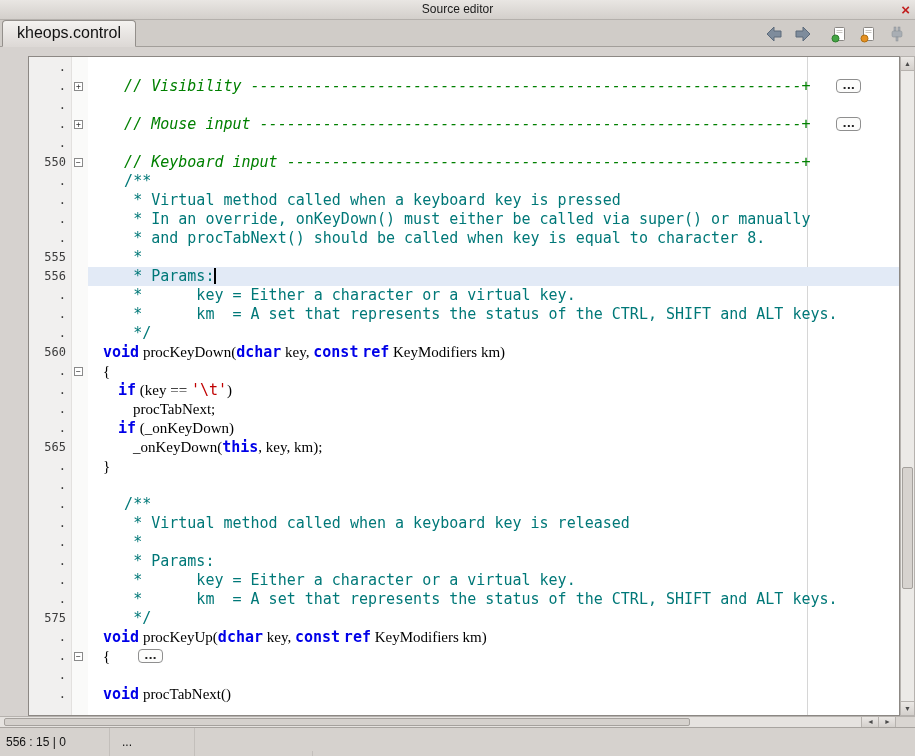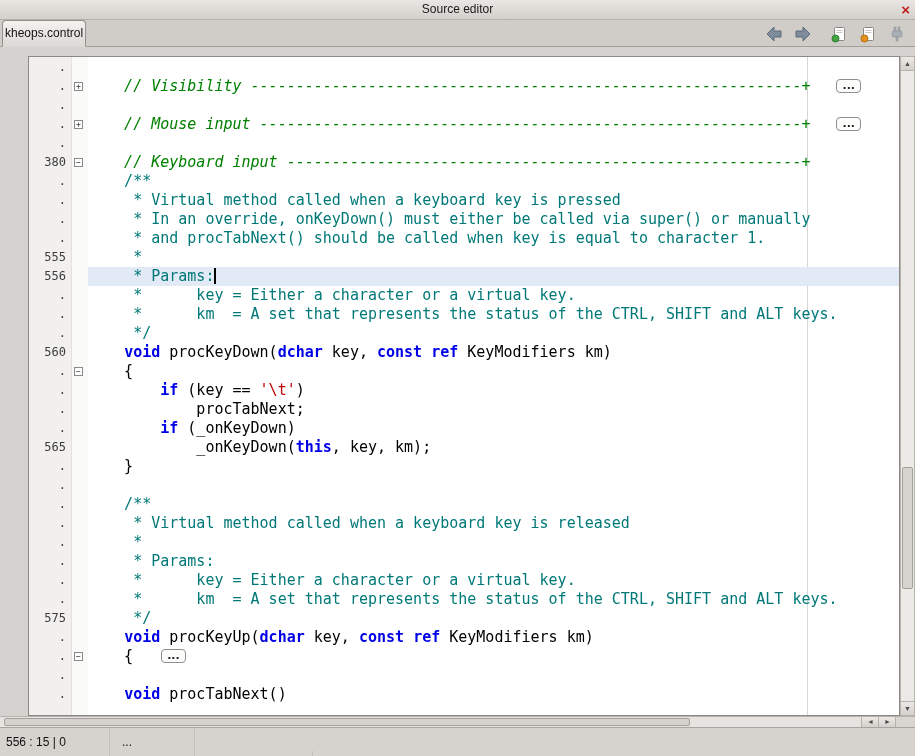--- a/index.html
+++ b/index.html
@@ -6,23 +6,23 @@
   #app{position:relative;width:915px;height:756px;background:#d6d2cf;overflow:hidden;
        font-family:"Liberation Sans",sans-serif;-webkit-font-smoothing:antialiased;}
   
   .titlebar{position:absolute;left:0;top:0;width:915px;height:20px;
             background:linear-gradient(#e9e6e3,#d3cfcb);border-bottom:1px solid #b4b0ac;box-sizing:border-box;}
   .title{position:absolute;left:0;right:0;top:2px;text-align:center;font-size:12px;color:#1a1a1a;}
   .closebtn{position:absolute;right:5px;top:1px;font-size:15px;font-weight:bold;color:#c22020;cursor:default;line-height:17px;}
   
   .tabbar{position:absolute;left:0;top:20px;width:915px;height:27px;background:#d0ccc8;
           border-bottom:1px solid #a29e9a;box-sizing:border-box;}
-  .tab{position:absolute;left:2px;bottom:-1px;height:25px;padding:0 2px;background:linear-gradient(#f4f2f0,#ddd9d6);
+  .tab{position:absolute;left:2px;bottom:-1px;height:25px;padding:0 14px;background:linear-gradient(#f4f2f0,#ddd9d6);
        border:1px solid #938f8b;border-bottom:1px solid #ddd9d6;border-radius:4px 4px 0 0;
-       font-size:12px;line-height:24px;color:#111;}
+       font-size:16px;line-height:24px;color:#111;}
   .tools{position:absolute;right:8px;top:5px;display:flex;align-items:center;}
   .toolbtn{width:20px;height:18px;margin-left:9px;display:flex;align-items:center;justify-content:center;}
   .toolbtn.gap{margin-left:16px;}
   
   .editor{position:absolute;left:28px;top:56px;width:872px;height:660px;background:#ffffff;
           border:1px solid #8c8884;box-sizing:border-box;overflow:hidden;}
   .gutterbg{position:absolute;left:0;top:0;bottom:0;width:42px;background:#f1f0ef;border-right:1px solid #e3e1df;}
   .foldbg{position:absolute;left:43px;top:0;bottom:0;width:16px;background:#fafaf9;}
   .guide{position:absolute;left:778px;top:0;bottom:0;width:1px;background:#d6d6d6;}
   .rows{position:absolute;left:0;top:1px;right:0;}
@@ -31,21 +31,21 @@
       font:12px/19px "DejaVu Sans Mono",monospace;color:#3c3c3c;flex:none;}
   .fold-cell{width:17px;position:relative;flex:none;}
   .fold-box{position:absolute;left:3px;top:5px;width:9px;height:9px;border:1px solid #8a8a8a;background:#fff;
             box-sizing:border-box;font:8px/7px "DejaVu Sans Mono",monospace;text-align:center;color:#333;}
   .code{flex:1;white-space:pre;font:15px/19px "DejaVu Sans Mono",monospace;color:var(--c-plain);}
   .row.current .code{background:var(--c-current_line);}
   .c{color:var(--c-comment);font-style:italic;}
   .d{color:var(--c-ddoc);}
   .k{color:var(--c-keyword);font-weight:bold;}
   .s{color:var(--c-string);}
-  .p{color:var(--c-plain);}
+  .p{color:var(--c-plain);font-family:Liberation Serif, serif;}
   .caret{display:inline-block;width:2px;height:16px;background:#000;vertical-align:-3px;}
   .ebox{border:1px solid #8f8f8f;border-radius:4px;background:#fcfcfb;color:#222;
         font:bold 11px/12px "DejaVu Sans",sans-serif;padding:0 5px;height:14px;box-sizing:border-box;}
   .ebox.right{position:absolute;right:38px;top:2px;}
   .ebox.inline{display:inline-block;margin-left:28px;vertical-align:2px;}
   
   .vscroll{position:absolute;right:0;top:56px;width:15px;height:660px;background:#eceae7;
            border:1px solid #b6b2ae;box-sizing:border-box;}
   .vbtn{position:absolute;left:0;right:0;height:13px;background:linear-gradient(#ebe8e5,#d4d0cc);
         font-size:7px;line-height:13px;text-align:center;color:#4a4a4a;}
@@ -154,21 +154,21 @@
           </span>
           <span class="code"><span class="c">    // Mouse input ------------------------------------------------------------+</span></span>
           <span class="ebox right">...</span>
         </div>
         <div class="row">
           <span class="ln">.</span>
           <span class="fold-cell"></span>
           <span class="code"></span>
         </div>
         <div class="row">
-          <span class="ln">380</span>
+          <span class="ln">550</span>
           <span class="fold-cell">
             <span class="fold-box">−</span>
           </span>
           <span class="code"><span class="c">    // Keyboard input ---------------------------------------------------------+</span></span>
         </div>
         <div class="row">
           <span class="ln">.</span>
           <span class="fold-cell"></span>
           <span class="code"><span class="d">    /**</span></span>
         </div>
@@ -178,21 +178,21 @@
           <span class="code"><span class="d">     * Virtual method called when a keyboard key is pressed</span></span>
         </div>
         <div class="row">
           <span class="ln">.</span>
           <span class="fold-cell"></span>
           <span class="code"><span class="d">     * In an override, onKeyDown() must either be called via super() or manually</span></span>
         </div>
         <div class="row">
           <span class="ln">.</span>
           <span class="fold-cell"></span>
-          <span class="code"><span class="d">     * and procTabNext() should be called when key is equal to character 1.</span></span>
+          <span class="code"><span class="d">     * and procTabNext() should be called when key is equal to character 8.</span></span>
         </div>
         <div class="row">
           <span class="ln">555</span>
           <span class="fold-cell"></span>
           <span class="code"><span class="d">     *</span></span>
         </div>
         <div class="row current">
           <span class="ln">556</span>
           <span class="fold-cell"></span>
           <span class="code"><span class="d">     * Params:</span><span class="caret"></span></span>

